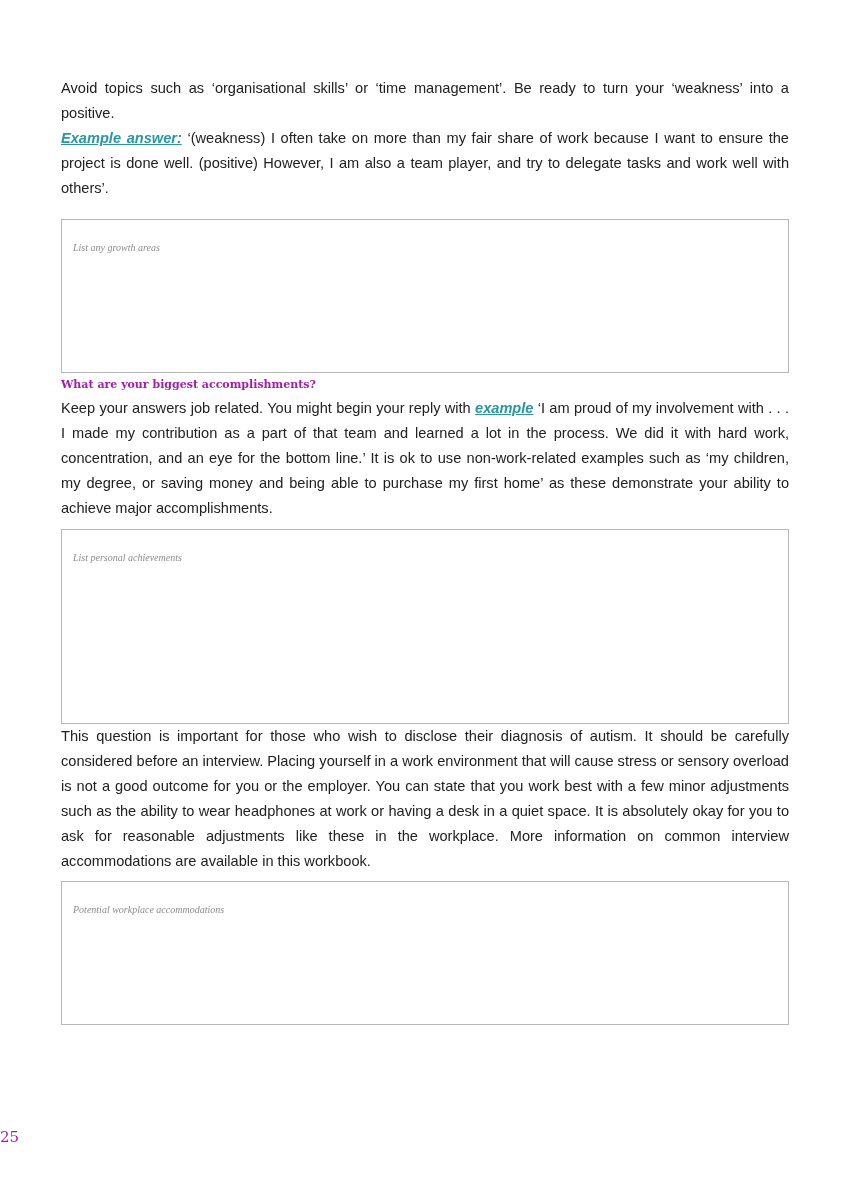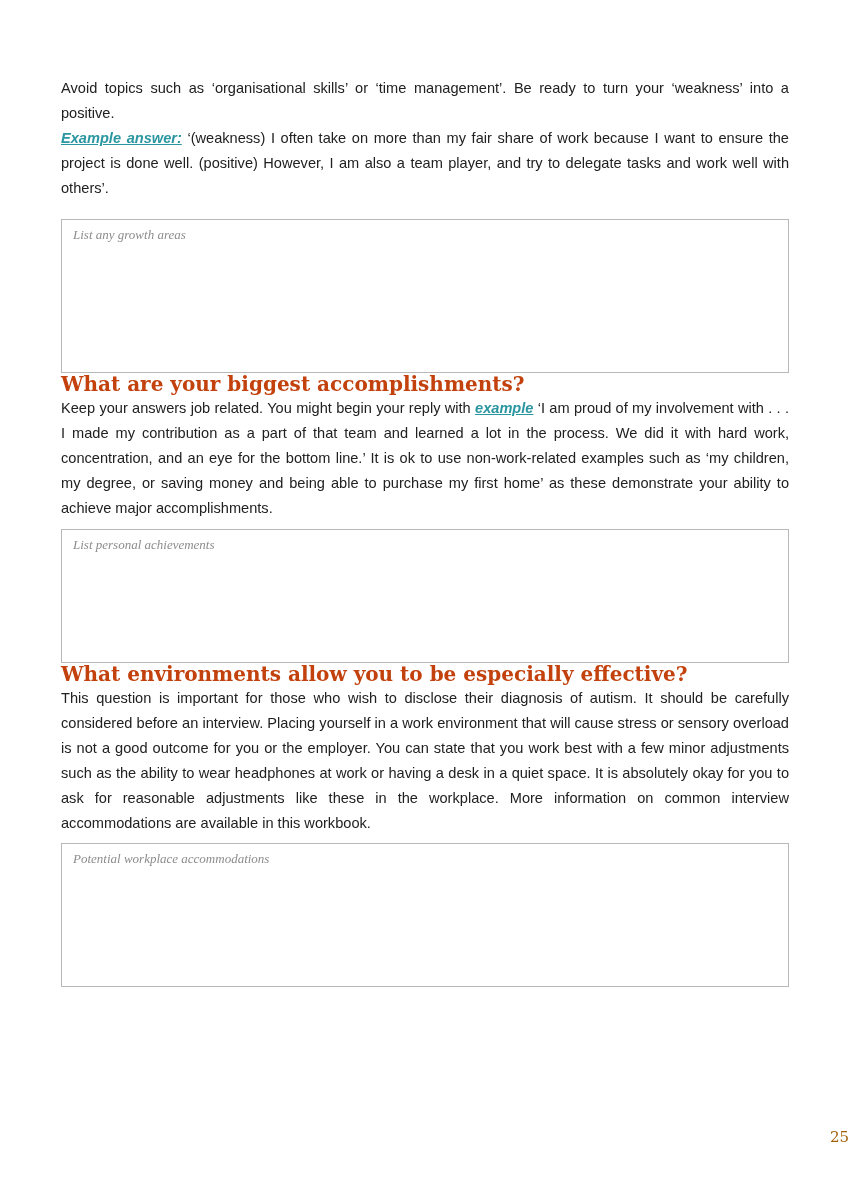--- a/index.html
+++ b/index.html
@@ -30,81 +30,80 @@
   .accent-inline {
     color: #2a96a0;
     font-weight: bold;
     font-style: italic;
     text-decoration: underline;
   }
   h2.section-heading {
     margin: 0;
     font-family: "DejaVu Serif", serif;
     font-weight: bold;
-    font-size: 20px;
+    font-size: 11px;
     line-height: 23px;
-    color: #c2410c;
+    color: #a21caf;
   }
   .heading-1 { margin-top: 21px; }
   .heading-2 { margin-top: 17px; }
   .para-after-heading { margin-top: 9px; }
   textarea.answer-field {
     display: block;
     width: 100%;
     box-sizing: border-box;
     border: 1px solid #b8b8b8;
     background: #ffffff;
     resize: none;
     outline: none;
-    padding: 7px 11px;
+    padding: 22px 11px;
     font-family: "Liberation Serif", serif;
     font-style: italic;
-    font-size: 13px;
+    font-size: 10px;
     color: #212121;
     border-radius: 0;
   }
   textarea.answer-field::placeholder {
     color: #8c8c8c;
     font-family: "Liberation Serif", serif;
     font-style: italic;
     opacity: 1;
   }
   .field-1 { margin-top: 18px; height: 154px; }
-  .field-2 { margin-top: 8px; height: 134px; }
+  .field-2 { margin-top: 8px; height: 195px; }
   .field-3 { margin-top: 7px; height: 144px; }
   .page-number {
     position: absolute;
     left: 0;
     right: 0;
     top: 1128px;
-    text-align: right;
+    text-align: left;
     font-family: "DejaVu Serif", serif;
     font-size: 15px;
-    color: #a16207;
+    color: #a21caf;
   }
 </style>
 </head>
 <body>
 
 <div class="page">
   <div class="content">
 
     <p class="body-text">Avoid topics such as ‘organisational skills’ or ‘time management’. Be ready to turn your ‘weakness’ into a positive.</p>
 
     <p class="body-text para-example"><span class="accent-inline">Example answer:</span><span> ‘(weakness) I often take on more than my fair share of work because I want to ensure the project is done well. (positive) However, I am also a team player, and try to delegate tasks and work well with others’.</span></p>
 
     <textarea class="answer-field field-1" placeholder="List any growth areas" style=""></textarea>
 
     <h2 class="section-heading heading-1">What are your biggest accomplishments?</h2>
 
     <p class="body-text para-after-heading"><span>Keep your answers job related. You might begin your reply with </span><span class="accent-inline">example</span><span> ‘I am proud of my involvement with . . .  I made my contribution as a part of that team and learned a lot in the process. We did it with hard work, concentration, and an eye for the bottom line.’ It is ok to use non-work-related examples such as ‘my children, my degree, or saving money and being able to purchase my first home’ as these demonstrate your ability to achieve major accomplishments.</span></p>
 
     <textarea class="answer-field field-2" placeholder="List personal achievements" style=""></textarea>
 
-    <h2 class="section-heading heading-2">What environments allow you to be especially effective?</h2>
 
     <p class="body-text para-after-heading">This question is important for those who wish to disclose their diagnosis of autism. It should be carefully considered before an interview. Placing yourself in a work environment that will cause stress or sensory overload is not a good outcome for you or the employer. You can state that you work best with a few minor adjustments such as the ability to wear headphones at work or having a desk in a quiet space. It is absolutely okay for you to ask for reasonable adjustments like these in the workplace. More information on common interview accommodations are available in this workbook.</p>
 
     <textarea class="answer-field field-3" placeholder="Potential workplace accommodations" style=""></textarea>
 
   </div>
 
   <div class="page-number">25</div>
 </div>
 

